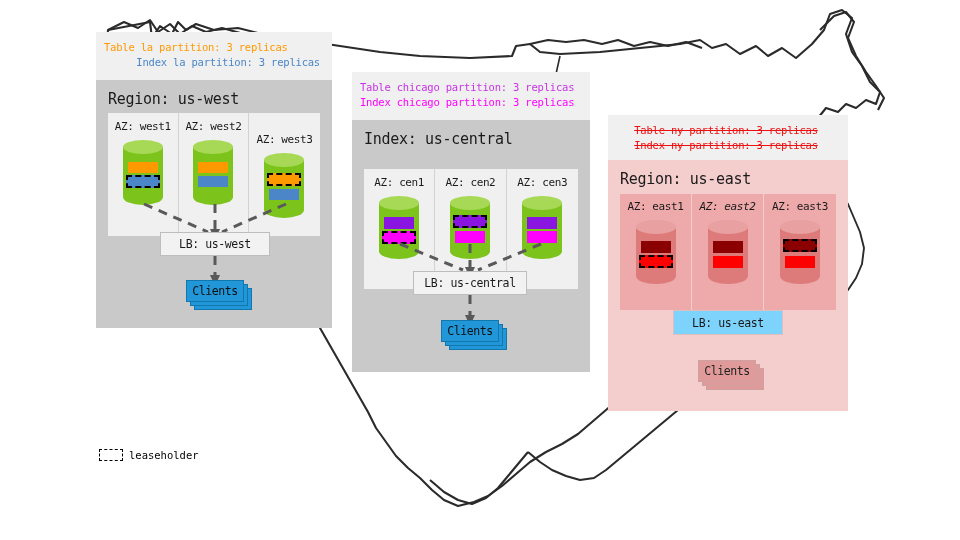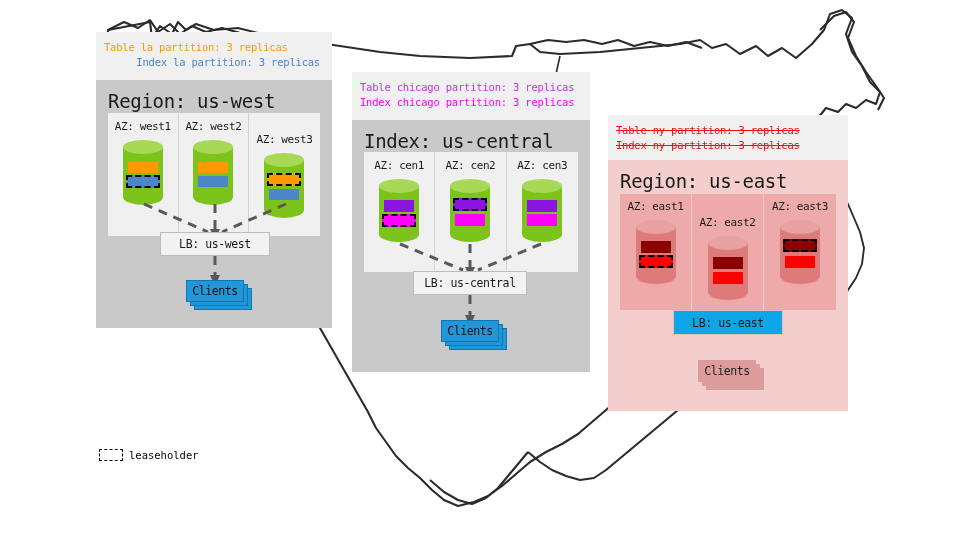--- a/index.html
+++ b/index.html
@@ -11,21 +11,21 @@
 
   
   #map-layer{position:absolute;left:0;top:0;width:960px;height:540px;}
 
   
   .legend-box{position:absolute;background:#f0f0f0;padding:8px 12px 9px 8px;box-sizing:border-box;}
   .legend-line{font-size:10.5px;line-height:15px;white-space:nowrap;letter-spacing:-0.2px;}
   .legend-line.strike{text-decoration:line-through;text-decoration-thickness:1.2px;}
 
   .region-box{position:absolute;box-sizing:border-box;}
-  .region-title{font-size:19px;color:#1a1a1a;white-space:nowrap;letter-spacing:-0.3px;}
+  .region-title{font-size:15px;color:#1a1a1a;white-space:nowrap;letter-spacing:-0.3px;}
 
   .az-row{position:absolute;display:flex;box-sizing:border-box;}
   .az-cell{position:relative;box-sizing:border-box;display:flex;flex-direction:column;align-items:center;}
   .az-label{font-size:11px;color:#1a1a1a;white-space:nowrap;letter-spacing:-0.4px;}
 
   
   .cyl{position:relative;}
   .cyl-body{position:absolute;left:0;border-radius:0 0 50% 50%/0 0 14% 14%;}
   .cyl-top{position:absolute;left:0;top:0;border-radius:50%;}
   .band{position:absolute;box-sizing:border-box;}
@@ -152,21 +152,21 @@
 
   <div class="legend-box" style="left:352px;top:72px;width:238px;height:48px;">
     <div class="legend-line" style="color:#c832e6;">Table chicago partition: 3 replicas</div>
     <div class="legend-line" style="color:#ff00ff;">Index chicago partition: 3 replicas</div>
   </div>
 
   <div class="region-box" style="left:352px;top:120px;width:238px;height:252px;background:#c9c9c9;">
     <div class="region-title" style="position:absolute;left:12px;top:10px;">Index: us-central</div>
   </div>
 
-  <div class="az-row" style="left:364px;top:152px;width:214px;height:120px;background:#f0f0f0;">
+  <div class="az-row" style="left:364px;top:169px;width:214px;height:120px;background:#f0f0f0;">
     <div class="az-cell" style="width:71.3px;border-right:1px solid #d2d2d2;">
       <div class="az-label" style="margin-top:7px;">AZ: cen1</div>
       <div class="cyl" style="width:40px;height:63px;margin-top:7px;">
         <div class="cyl-body" style="top:7px;width:40px;height:56px;background:#7cc41c;"></div>
         <div class="cyl-top" style="width:40px;height:14px;background:#a7d957;"></div>
         <div class="band" style="left:5px;top:21px;width:30px;height:12px;background:#8a14e0;"></div>
         <div class="band lease" style="left:3px;top:35px;width:34px;height:13px;background:#ff00ff;"></div>
       </div>
     </div>
     <div class="az-cell" style="width:71.3px;border-right:1px solid #d2d2d2;">
@@ -201,60 +201,60 @@
   </svg>
 
   <div class="lb-box" style="left:413px;top:271px;width:114px;height:24px;background:#f2f2f2;border:1px solid #bdbdbd;">LB: us-central</div>
 
   <div class="clients-wrap" style="left:441px;top:320px;width:68px;height:30px;">
     <div class="clients-shadow" style="left:8px;top:8px;width:58px;height:22px;background:#2196d8;border:1px solid #1277ad;"></div>
     <div class="clients-shadow" style="left:4px;top:4px;width:58px;height:22px;background:#2196d8;border:1px solid #1277ad;"></div>
     <div class="clients-main" style="width:58px;height:22px;background:#2196d8;border:1px solid #1277ad;color:#101010;">Clients</div>
   </div>
 
-  <div class="legend-box" style="left:608px;top:115px;width:240px;height:50px;">
+  <div class="legend-box" style="left:608px;top:115px;width:240px;height:50px;text-align:center;">
     <div class="legend-line strike" style="color:#ee1111;text-decoration-color:#ee1111;">Table ny partition: 3 replicas</div>
     <div class="legend-line strike" style="color:#ee1111;text-decoration-color:#ee1111;">Index ny partition: 3 replicas</div>
   </div>
 
   <div class="region-box" style="left:608px;top:160px;width:240px;height:251px;background:#f4cdcd;">
     <div class="region-title" style="position:absolute;left:12px;top:10px;">Region: us-east</div>
   </div>
 
   <div class="az-row" style="left:620px;top:194px;width:216px;height:116px;background:#eeaaaa;">
     <div class="az-cell" style="width:72px;border-right:1px solid #f4cdcd;">
       <div class="az-label" style="margin-top:6px;">AZ: east1</div>
       <div class="cyl" style="width:40px;height:64px;margin-top:7px;">
         <div class="cyl-body" style="top:7px;width:40px;height:57px;background:#dd7b7b;"></div>
         <div class="cyl-top" style="width:40px;height:14px;background:#e8a0a0;"></div>
         <div class="band" style="left:5px;top:21px;width:30px;height:12px;background:#8b0000;"></div>
         <div class="band lease" style="left:3px;top:35px;width:34px;height:13px;background:#ff0000;"></div>
       </div>
     </div>
     <div class="az-cell" style="width:72px;border-right:1px solid #f4cdcd;">
-      <div class="az-label" style="margin-top:22px;">AZ: east2</div>
+      <div class="az-label" style="margin-top:6px;font-style:italic;">AZ: east2</div>
       <div class="cyl" style="width:40px;height:64px;margin-top:7px;">
         <div class="cyl-body" style="top:7px;width:40px;height:57px;background:#dd7b7b;"></div>
         <div class="cyl-top" style="width:40px;height:14px;background:#e8a0a0;"></div>
         <div class="band" style="left:5px;top:21px;width:30px;height:12px;background:#8b0000;"></div>
         <div class="band" style="left:5px;top:36px;width:30px;height:12px;background:#ff0000;"></div>
       </div>
     </div>
     <div class="az-cell" style="width:72px;">
       <div class="az-label" style="margin-top:6px;">AZ: east3</div>
       <div class="cyl" style="width:40px;height:64px;margin-top:7px;">
         <div class="cyl-body" style="top:7px;width:40px;height:57px;background:#dd7b7b;"></div>
         <div class="cyl-top" style="width:40px;height:14px;background:#e8a0a0;"></div>
         <div class="band lease" style="left:3px;top:19px;width:34px;height:13px;background:#8b0000;"></div>
         <div class="band" style="left:5px;top:36px;width:30px;height:12px;background:#ff0000;"></div>
       </div>
     </div>
   </div>
 
-  <div class="lb-box" style="left:673px;top:310px;width:110px;height:25px;background:#0ea5e9;border:1px solid #dcc0c0;">LB: us-east</div>
+  <div class="lb-box" style="left:673px;top:310px;width:110px;height:25px;background:#7dd3fc;border:1px solid #dcc0c0;">LB: us-east</div>
 
   <div class="clients-wrap" style="left:698px;top:360px;width:68px;height:30px;">
     <div class="clients-shadow" style="left:8px;top:8px;width:58px;height:22px;background:#e09a9a;border:1px solid #cfa0a0;"></div>
     <div class="clients-shadow" style="left:4px;top:4px;width:58px;height:22px;background:#e09a9a;border:1px solid #cfa0a0;"></div>
     <div class="clients-main" style="width:58px;height:22px;background:#e09a9a;border:1px solid #cfa0a0;color:#222;">Clients</div>
   </div>
 
   <div id="leaseholder-key" style="left:99px;top:449px;">
     <span class="swatch"></span>
     <span class="key-text">leaseholder</span>

